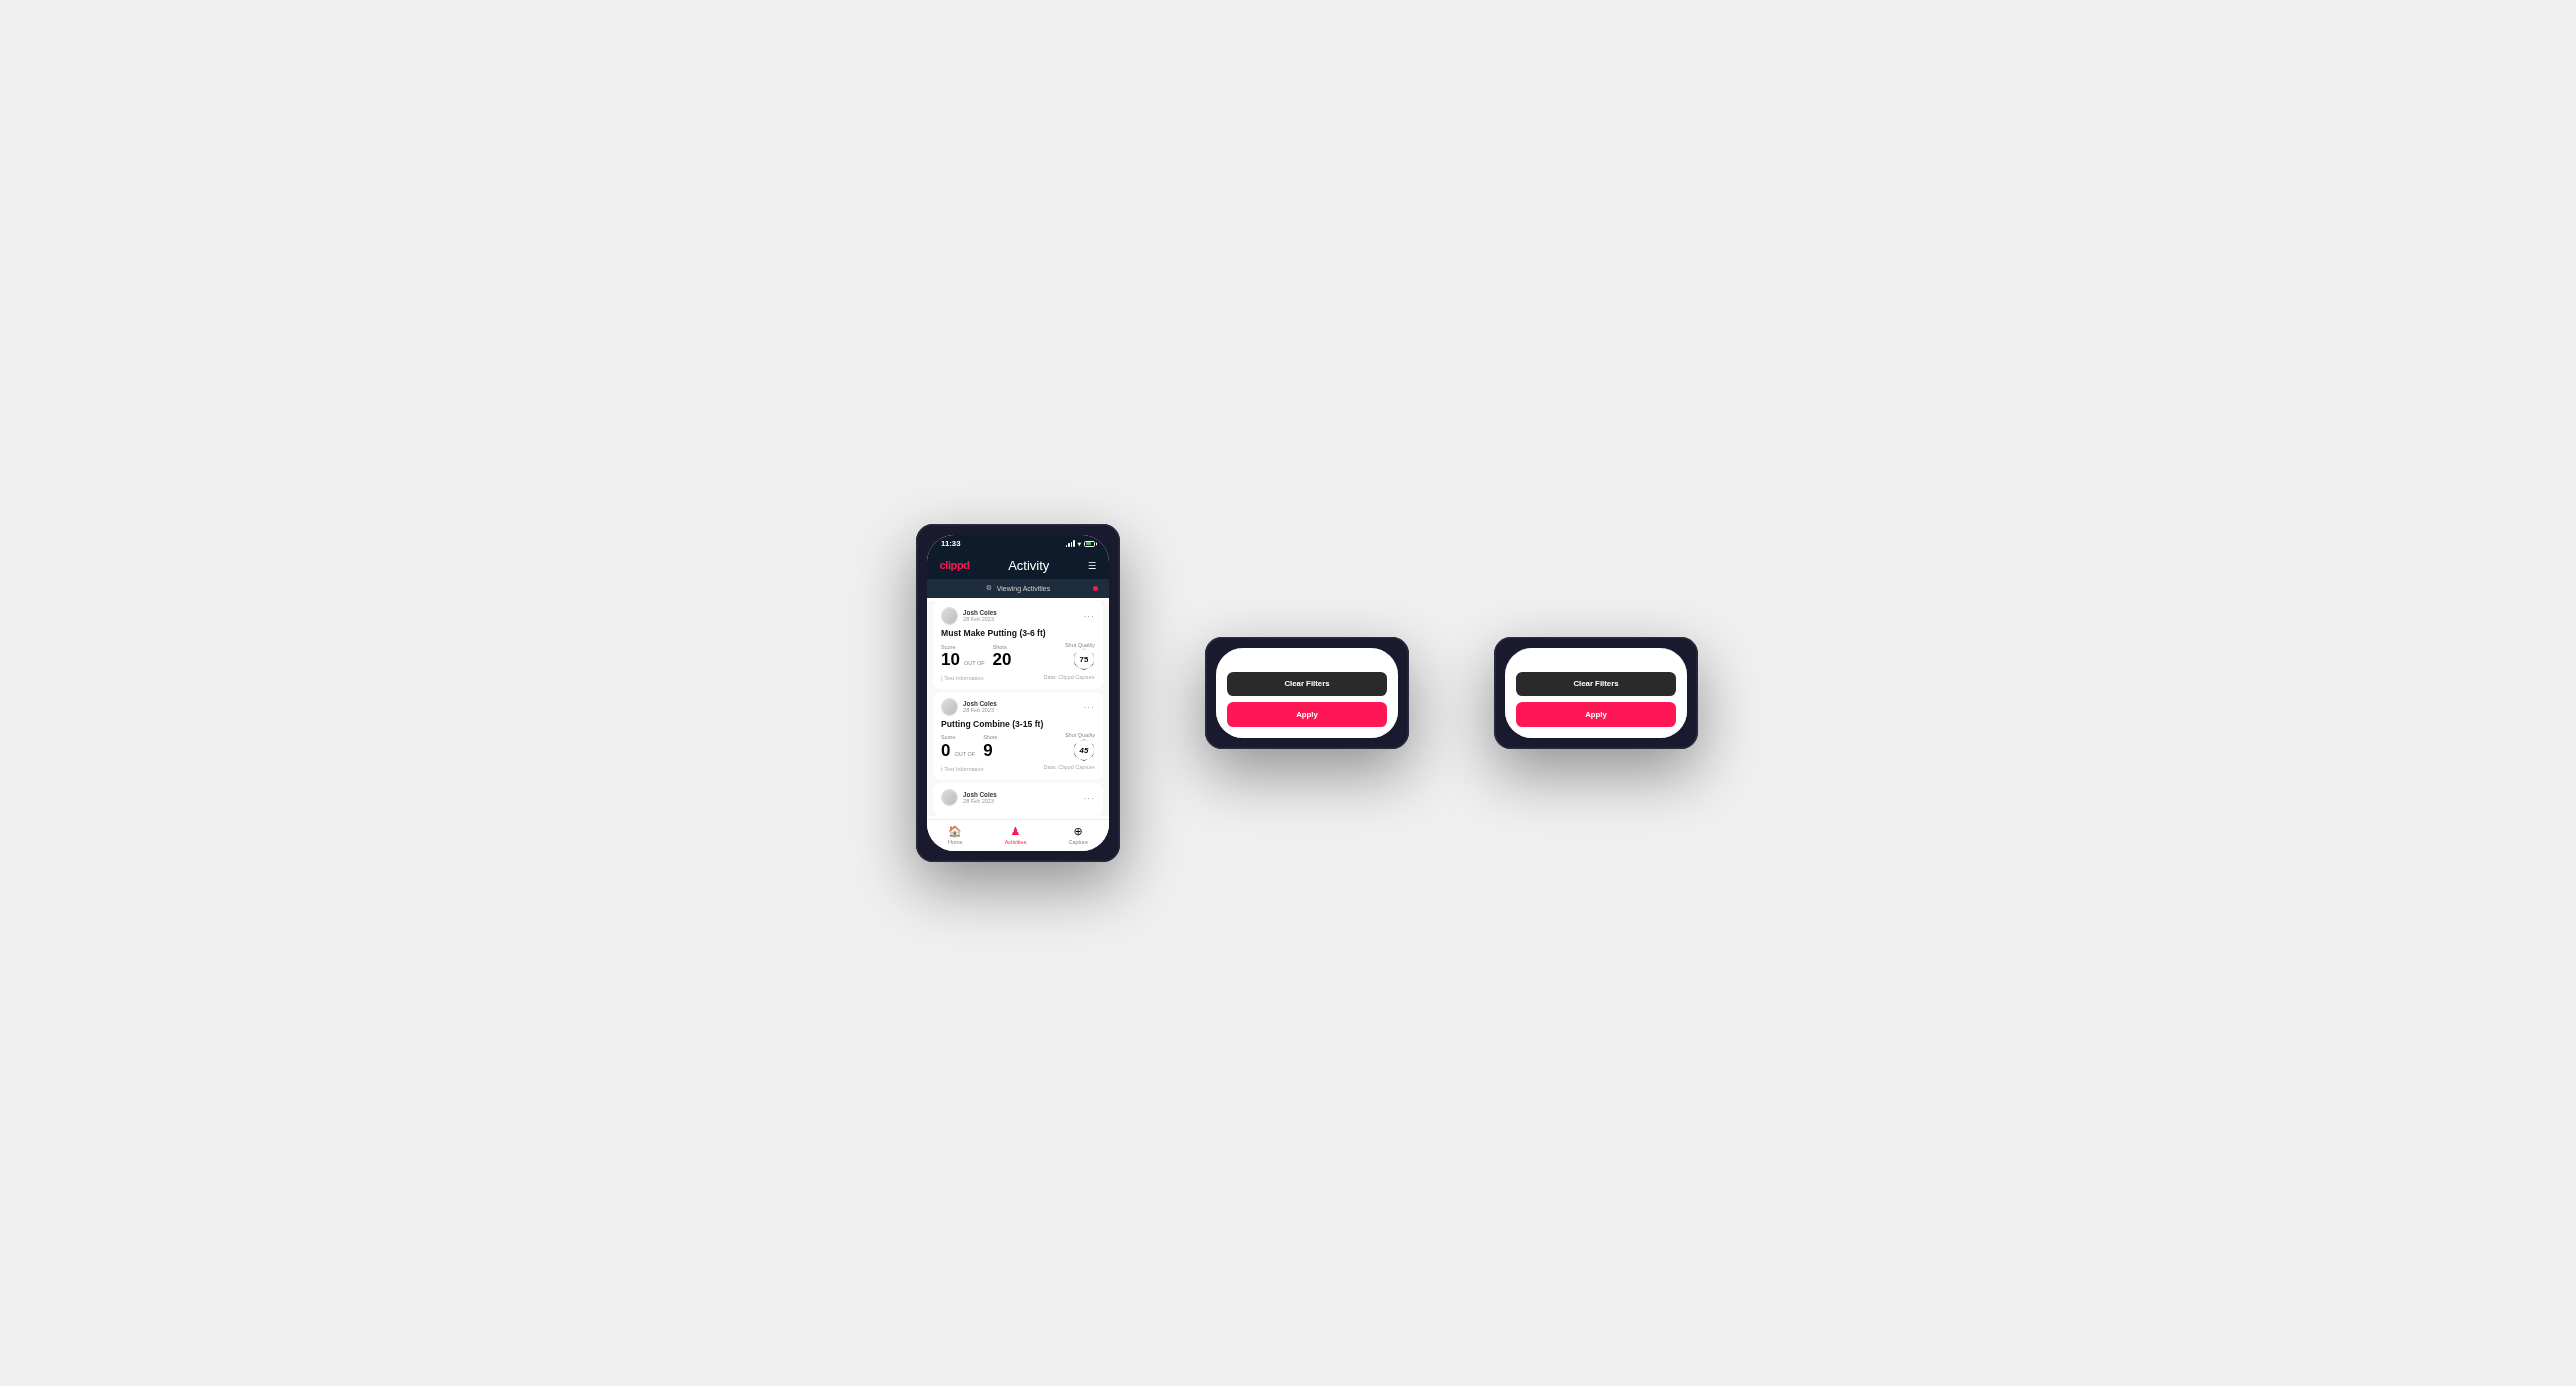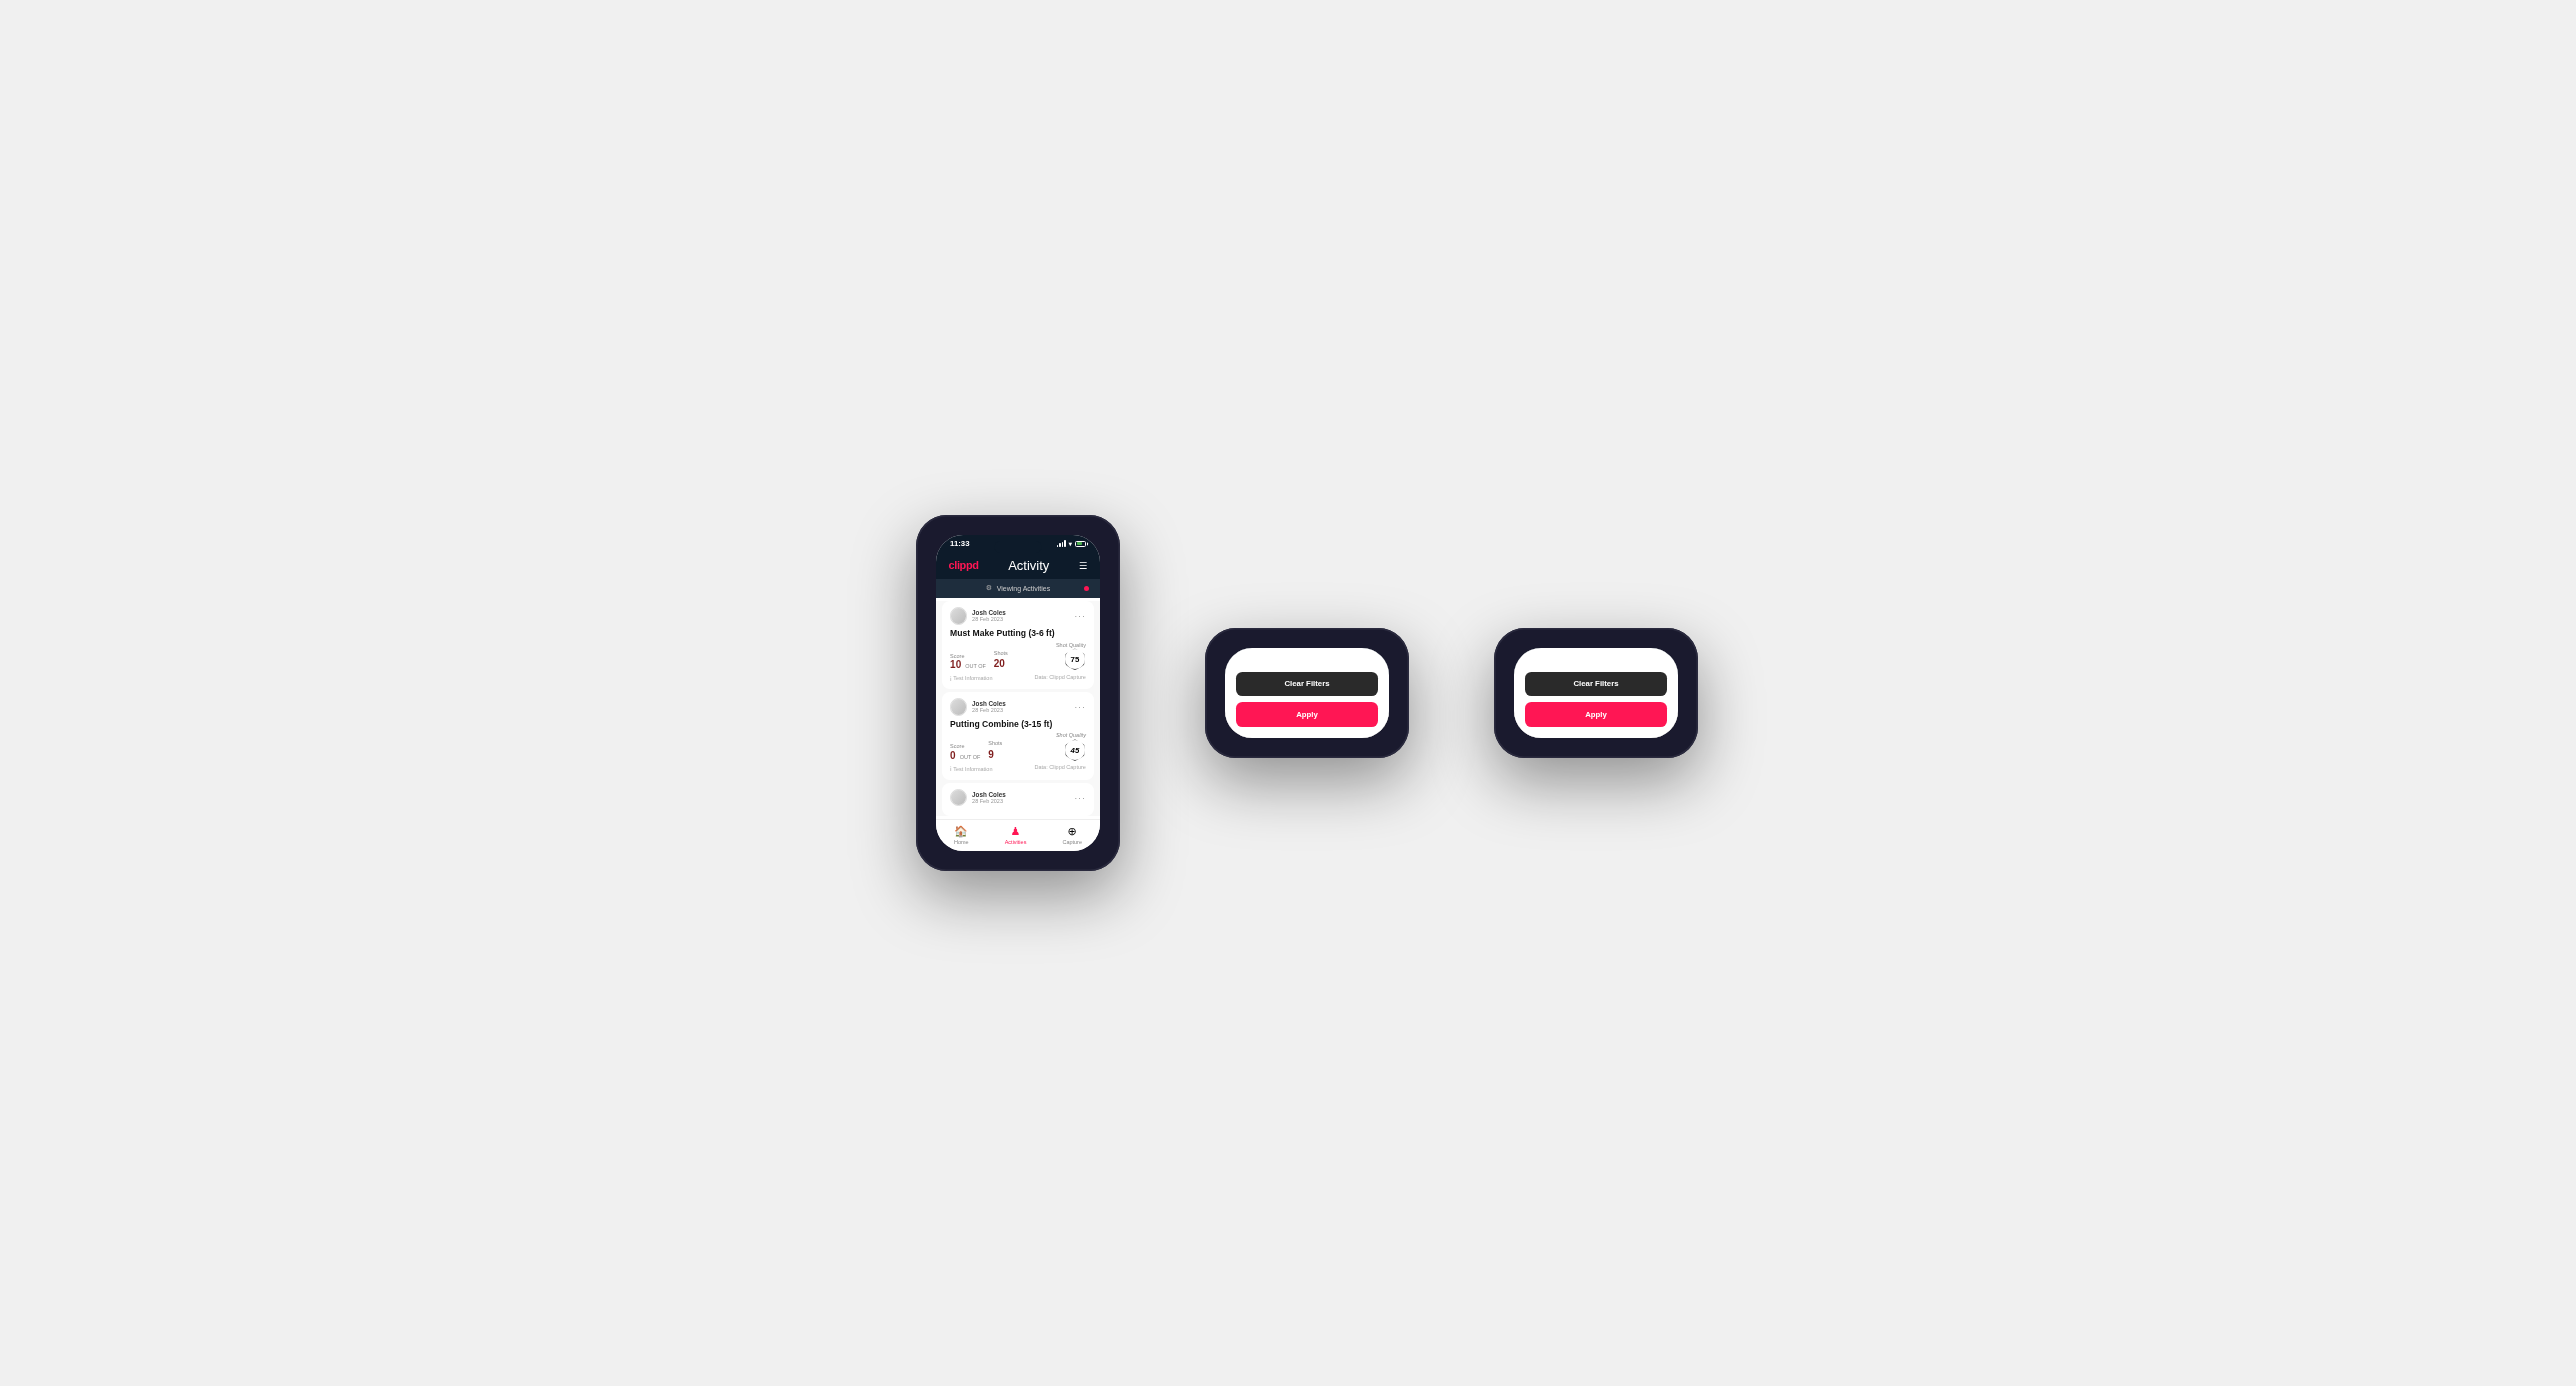--- a/index.html
+++ b/index.html
@@ -15,22 +15,22 @@
       display: flex;
       gap: 47px;
       align-items: center;
       padding: 47px;
     }
 
     
     .phone {
       width: 204px;
       background: #1a1a2e;
-      border-radius: 31px;
-      padding: 20px;
+      border-radius: 17px;
+      padding: 11px;
       box-shadow: 0 23.5px 63px rgba(0,0,0,0.4), inset 0 0 0 1.6px #2a2a3e;
       position: relative;
       margin-left: 38px;
     }
     .phone-screen {
       background: #fff;
       border-radius: 27px;
       overflow: hidden;
       position: relative;
     }
@@ -157,21 +157,21 @@
       background: linear-gradient(135deg, #ddd 0%, #bbb 100%);
       border-radius: 50%;
     }
     .user-info .name { font-size: 6.3px; font-weight: 600; color: #333; }
     .user-info .date { font-size: 5.5px; color: #999; }
     .dots { font-size: 9.4px; color: #999; letter-spacing: 0.8px; }
 
     .card-title { font-size: 8.6px; font-weight: 700; color: #111; margin-bottom: 3.9px; }
     .card-stats { display: flex; gap: 6.3px; align-items: flex-end; }
     .stat-label { font-size: 5.5px; color: #888; margin-bottom: 0.8px; }
-    .stat-value { font-size: 10px; font-weight: 700; color: #7f1d1d; }
+    .stat-value { font-size: 17px; font-weight: 700; color: #000000; }
     .stat-out-of { font-size: 5.5px; color: #888; font-weight: 500; margin: 0 1.6px; }
     .shot-quality-badge {
       width: 22px; height: 22px;
       border: 1.6px solid #333;
       border-radius: 50%;
       display: flex; align-items: center; justify-content: center;
       font-size: 7.8px; font-weight: 700;
       margin-left: auto;
       clip-path: polygon(50% 0%, 93% 25%, 93% 75%, 50% 100%, 7% 75%, 7% 25%);
       border: 1.6px solid #555;

